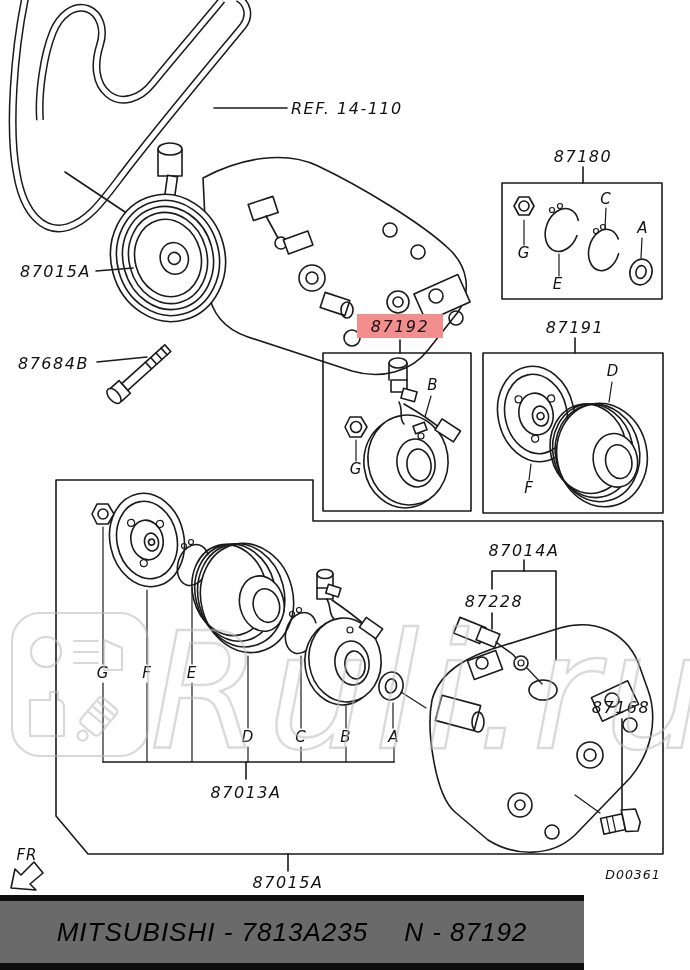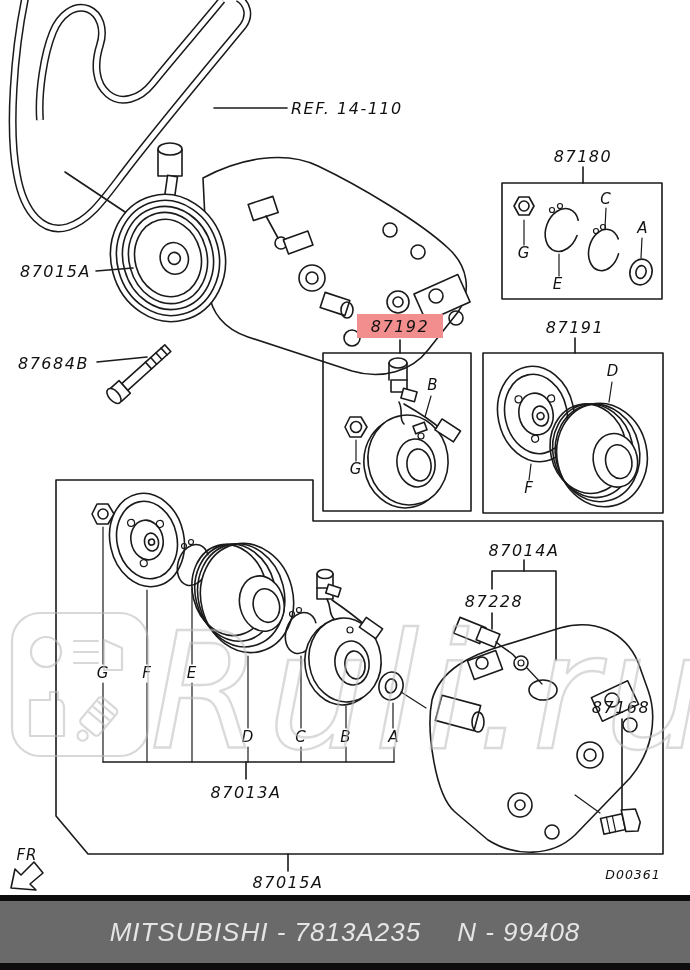--- a/index.html
+++ b/index.html
@@ -9,24 +9,24 @@
   .ln{fill:none;stroke:#1a1a1a;stroke-width:1.6;stroke-linecap:round;stroke-linejoin:round;}
   .lnf{fill:#ffffff;stroke:#1a1a1a;stroke-width:1.6;stroke-linejoin:round;}
   .thin{stroke-width:1.2;}
   .lbl{font-size:16px;letter-spacing:1.5px;fill:#111;}
   .ltr{font-size:15px;letter-spacing:1px;fill:#111;}
   .sm{font-size:12.5px;letter-spacing:1px;fill:#111;}
   .ctr{text-anchor:middle;}
   .wm{opacity:0.55;}
   .wmln{fill:none;stroke:#b9b9b9;stroke-width:2.2;stroke-linejoin:round;stroke-linecap:round;}
   .wmtxt{fill:none;stroke:#bdbdbd;stroke-width:2.4;font-size:160px;letter-spacing:6px;}
-  #footer{position:absolute;left:0;top:895px;width:690px;height:75px;box-sizing:border-box;
+  #footer{position:absolute;left:0;top:895px;width:584px;height:75px;box-sizing:border-box;
           background:#6a6a6a;border-top:6px solid #0d0d0d;border-bottom:7px solid #0d0d0d;
           display:flex;align-items:center;justify-content:center;gap:36px;
-          color:#e5e5e5;font-family:"Liberation Sans","DejaVu Sans",sans-serif;
+          color:#000000;font-family:"Liberation Sans","DejaVu Sans",sans-serif;
           font-size:26px;letter-spacing:1px;white-space:nowrap;}
 </style>
 </head>
 <body>
 
 <div id="stage">
 
 <svg width="690" height="895" viewBox="0 0 690 895">
 
   <g>
@@ -374,16 +374,16 @@
       <path class="wmln" d="M 90,706 h 20 M 90,713 h 20 M 90,720 h 20"></path>
       <circle class="wmln" cx="100" cy="742" r="5"></circle>
     </g>
     <text class="wmtxt" x="150" y="748">Ruli.ru</text>
   </g>
 </svg>
 
 
 <div id="footer">
   <span>MITSUBISHI - 7813A235</span>
-  <span>N - 99408</span>
+  <span>N - 87192</span>
 </div>
 
 </div>
 
 </body></html>

